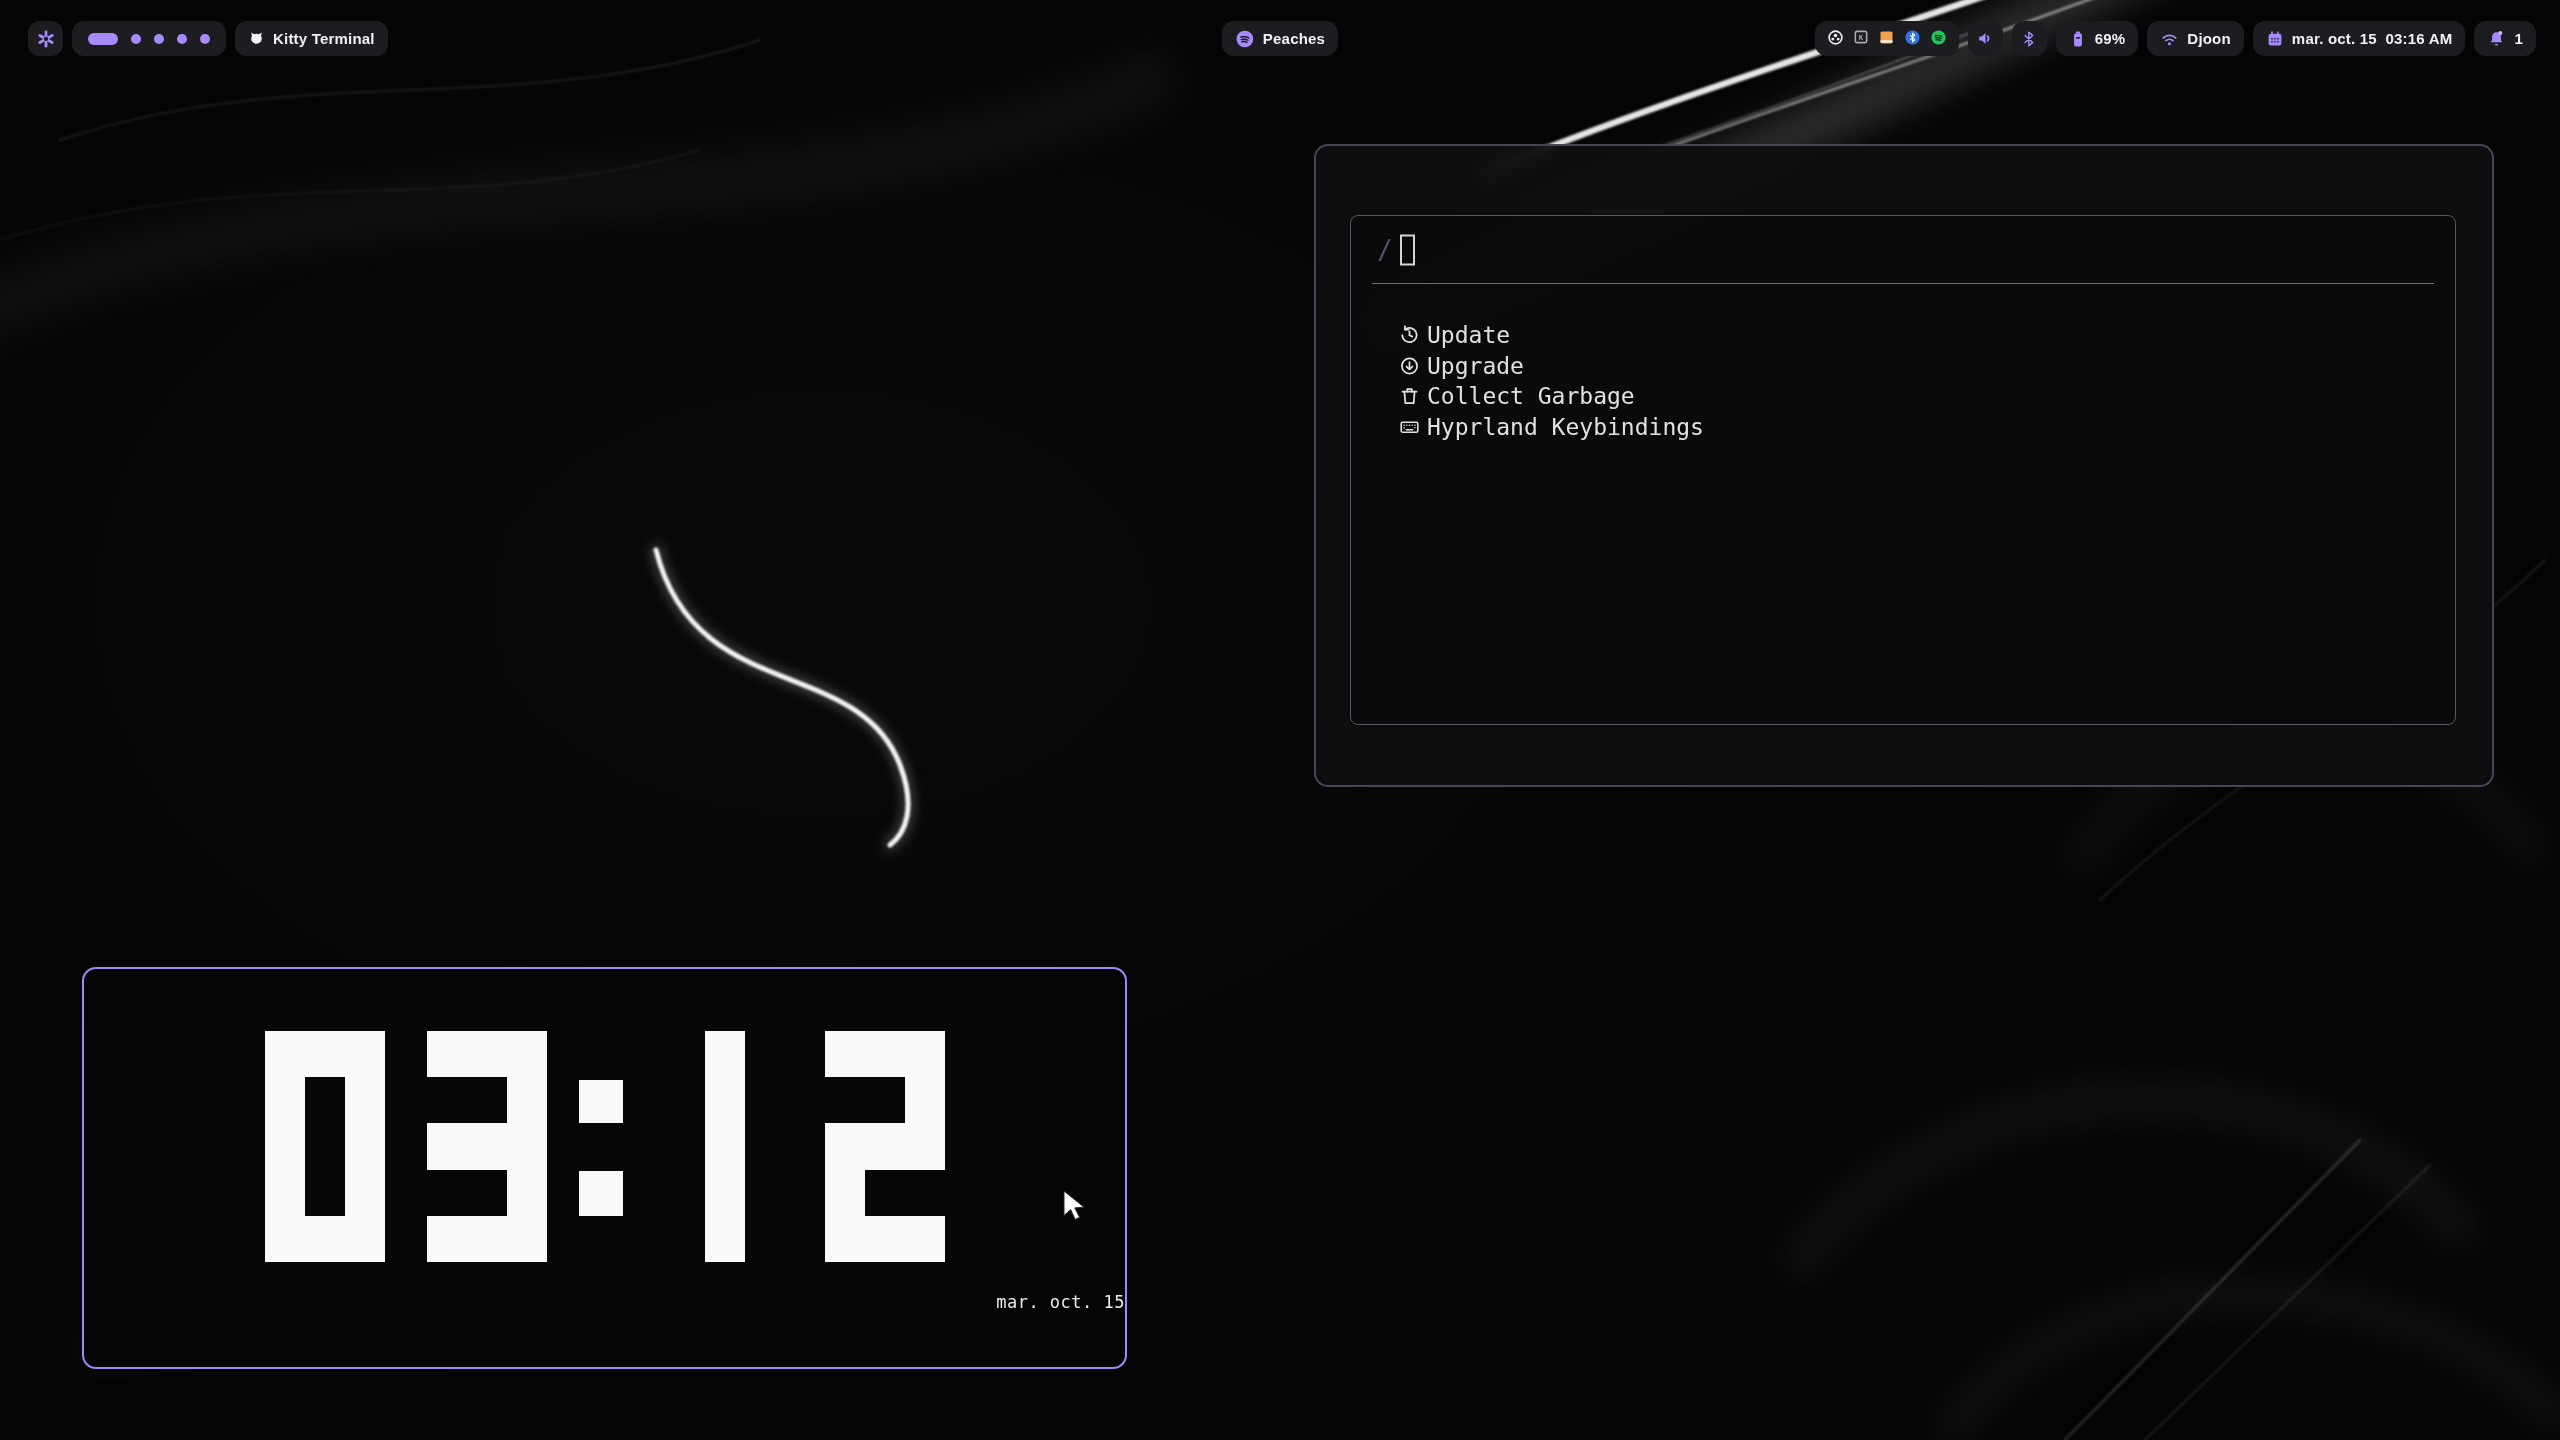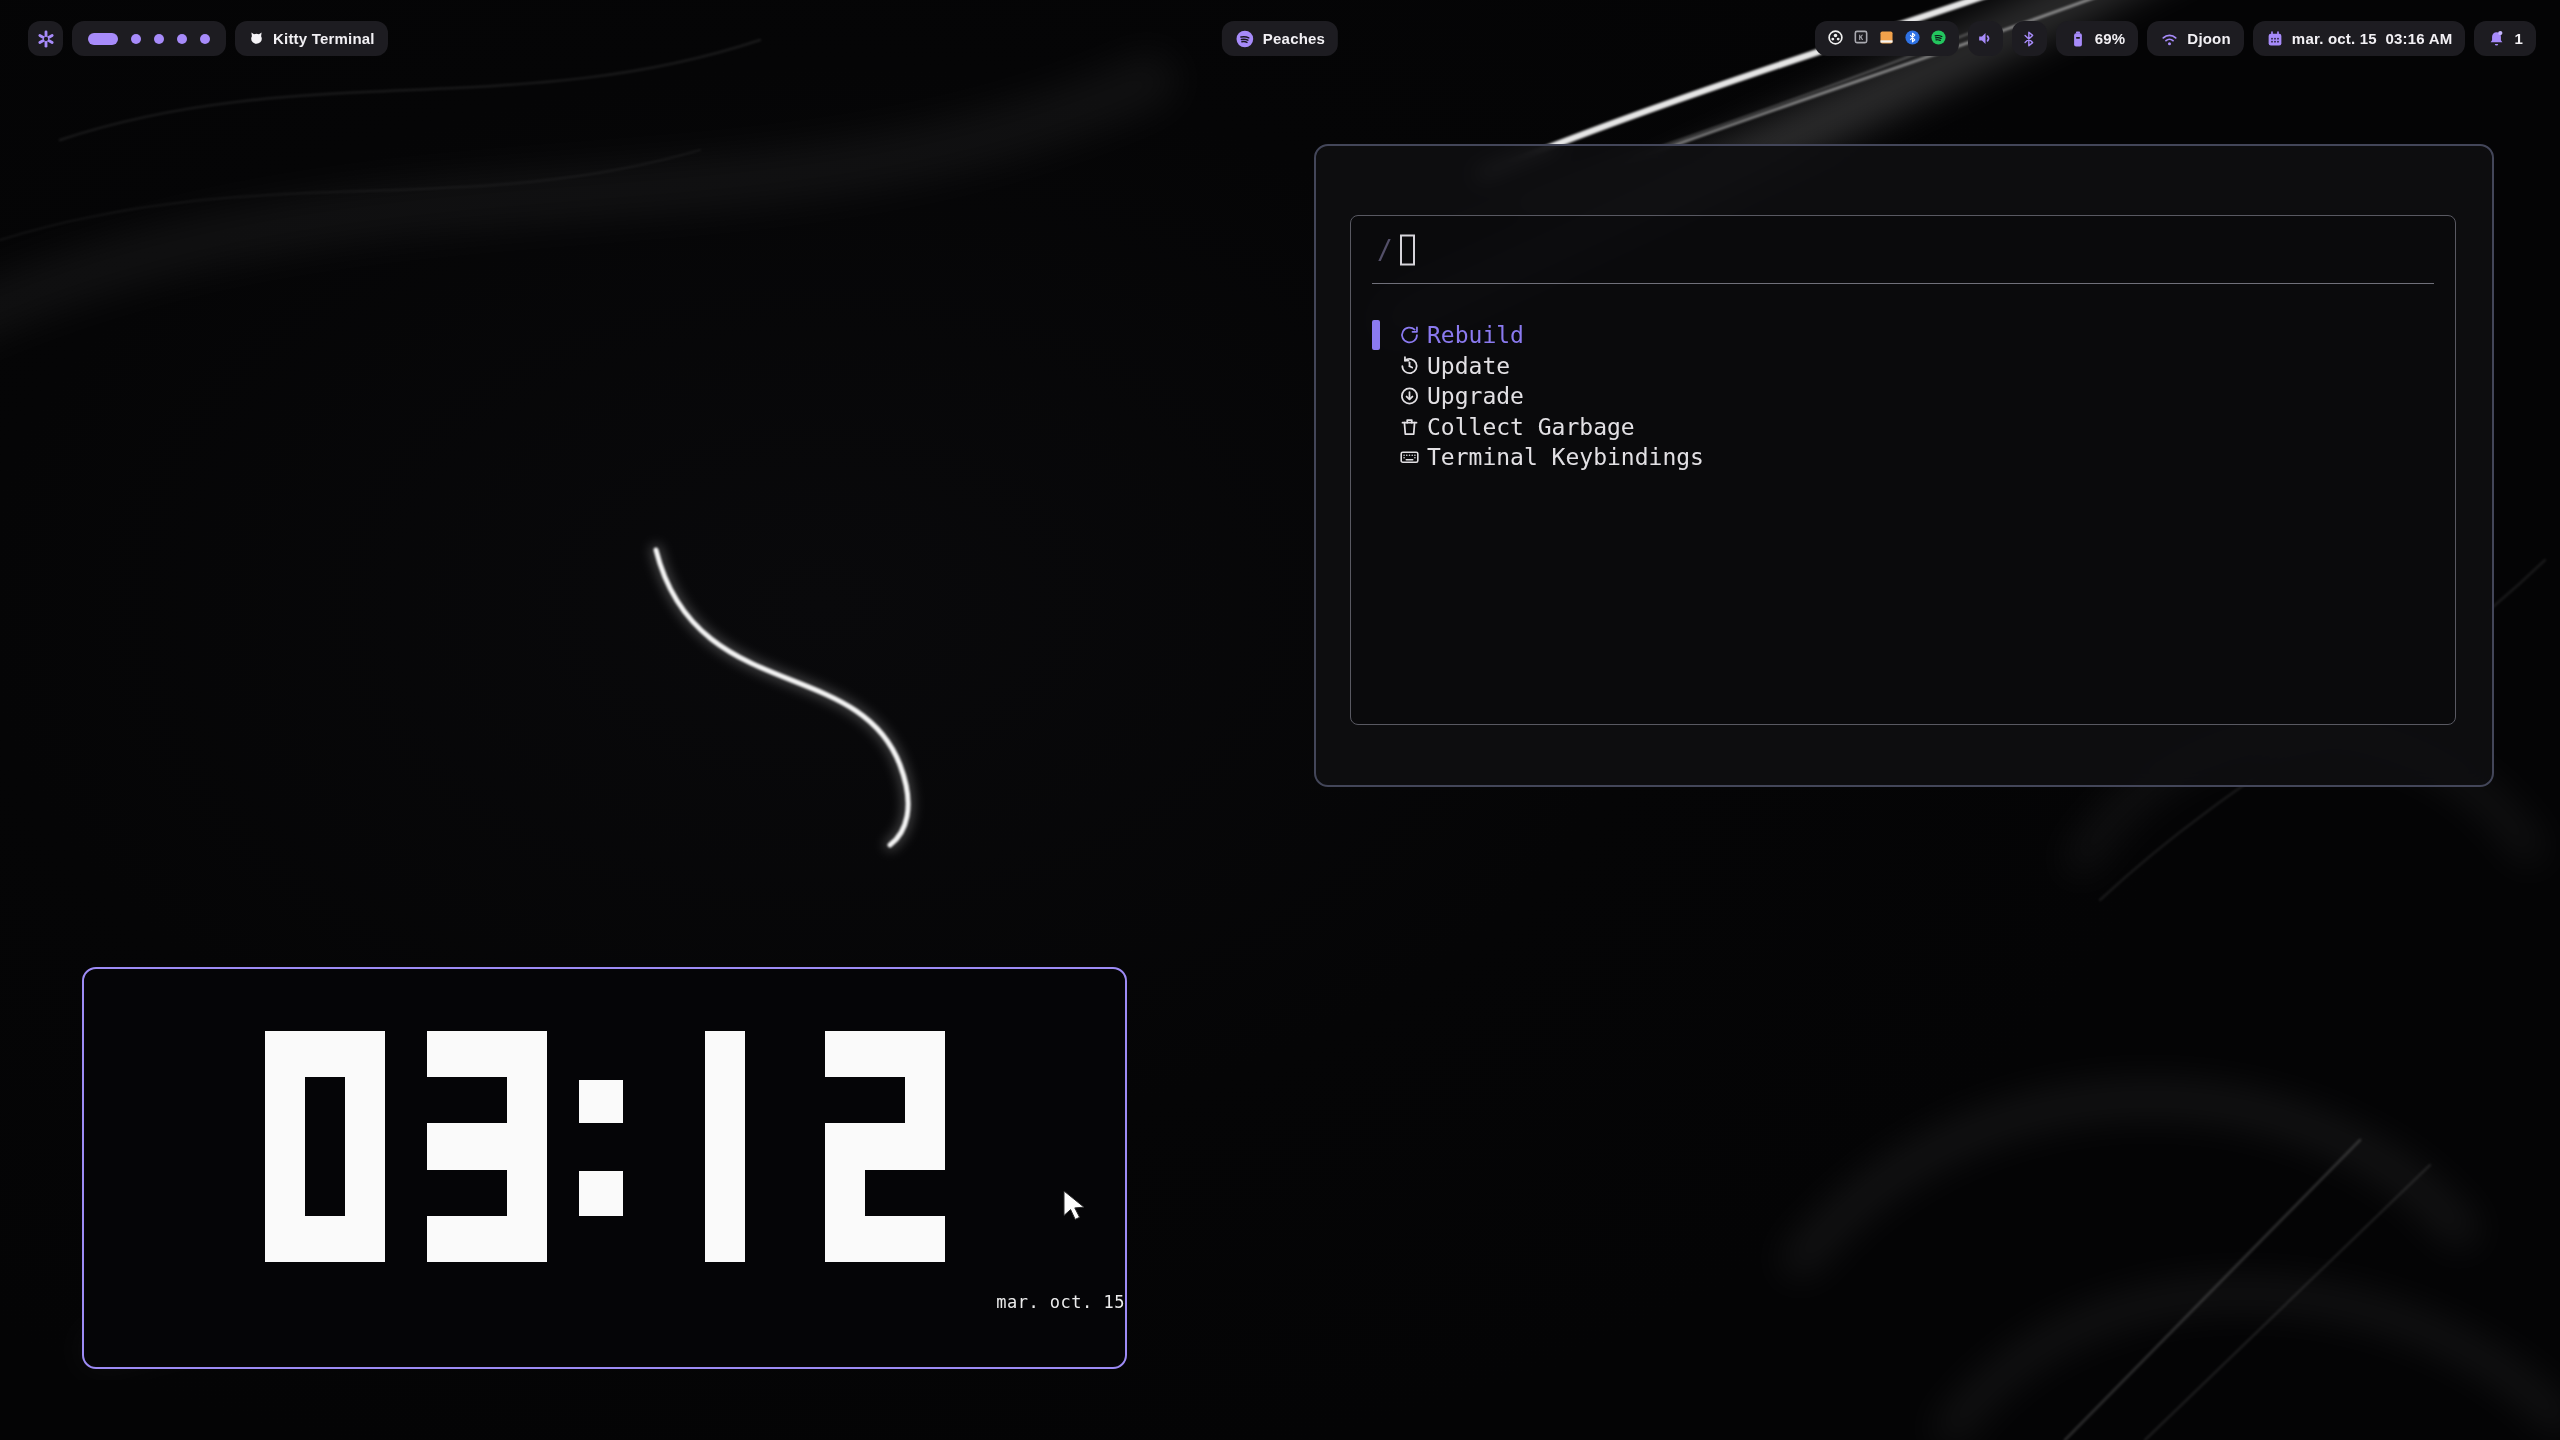--- a/index.html
+++ b/index.html
@@ -242,28 +242,20 @@
   </div>
 </div>
 
 <div id="launcher">
   <div id="launcher-box">
     <div id="search-row">
       <span id="prompt">/</span>
       <span id="caret"></span>
     </div>
     <div id="menu-list">
-        <div class="menu-item selected">
-          <div class="sel-bar"></div>
-          <span class="mi-icon"><svg viewBox="0 0 24 24" fill="none" stroke="currentColor" stroke-width="2" stroke-linecap="round" stroke-linejoin="round">
-              <path d="M20.5 12a8.5 8.5 0 1 1-2.6-6.1"></path>
-              <polyline points="20.5 3.2 20.5 8.3 15.4 8.3"></polyline>
-            </svg></span>
-          <span class="mi-label">Rebuild</span>
-        </div>
         <div class="menu-item">
           <span class="mi-icon"><svg viewBox="0 0 24 24" fill="none" stroke="currentColor" stroke-width="2" stroke-linecap="round" stroke-linejoin="round">
               <path d="M3.8 12a8.2 8.2 0 1 0 3-6.3"></path>
               <polyline points="6.8 1.8 6.8 5.9 10.9 5.9"></polyline>
               <line x1="12" y1="7.8" x2="12" y2="12.2"></line>
               <line x1="12" y1="12.2" x2="15.1" y2="13.8"></line>
             </svg></span>
           <span class="mi-label">Update</span>
         </div>
         <div class="menu-item">
@@ -281,21 +273,21 @@
               <path d="M9.4 7V4h5.2v3"></path>
             </svg></span>
           <span class="mi-label">Collect Garbage</span>
         </div>
         <div class="menu-item">
           <span class="mi-icon"><svg viewBox="0 0 24 24" fill="none" stroke="currentColor" stroke-width="1.8" stroke-linecap="round">
               <rect x="2.5" y="6.5" width="19" height="11.5" rx="1.8"></rect>
               <path d="M5.8 10h.01M8.9 10h.01M12 10h.01M15.1 10h.01M18.2 10h.01M5.8 12.8h.01M18.2 12.8h.01"></path>
               <line x1="8.3" y1="15.2" x2="15.7" y2="15.2"></line>
             </svg></span>
-          <span class="mi-label">Terminal Keybindings</span>
+          <span class="mi-label">Hyprland Keybindings</span>
         </div>
       </div>
   </div>
 </div>
 
 <div id="clock">
   <div id="digits">
       <div class="glyph" style="left: 181px; top: 62px; width: 120px; height: 231px;">
         <div class="hole" style="left: 40px; top: 46.2px; width: 40px; height: 138.6px;"></div>
       </div>

